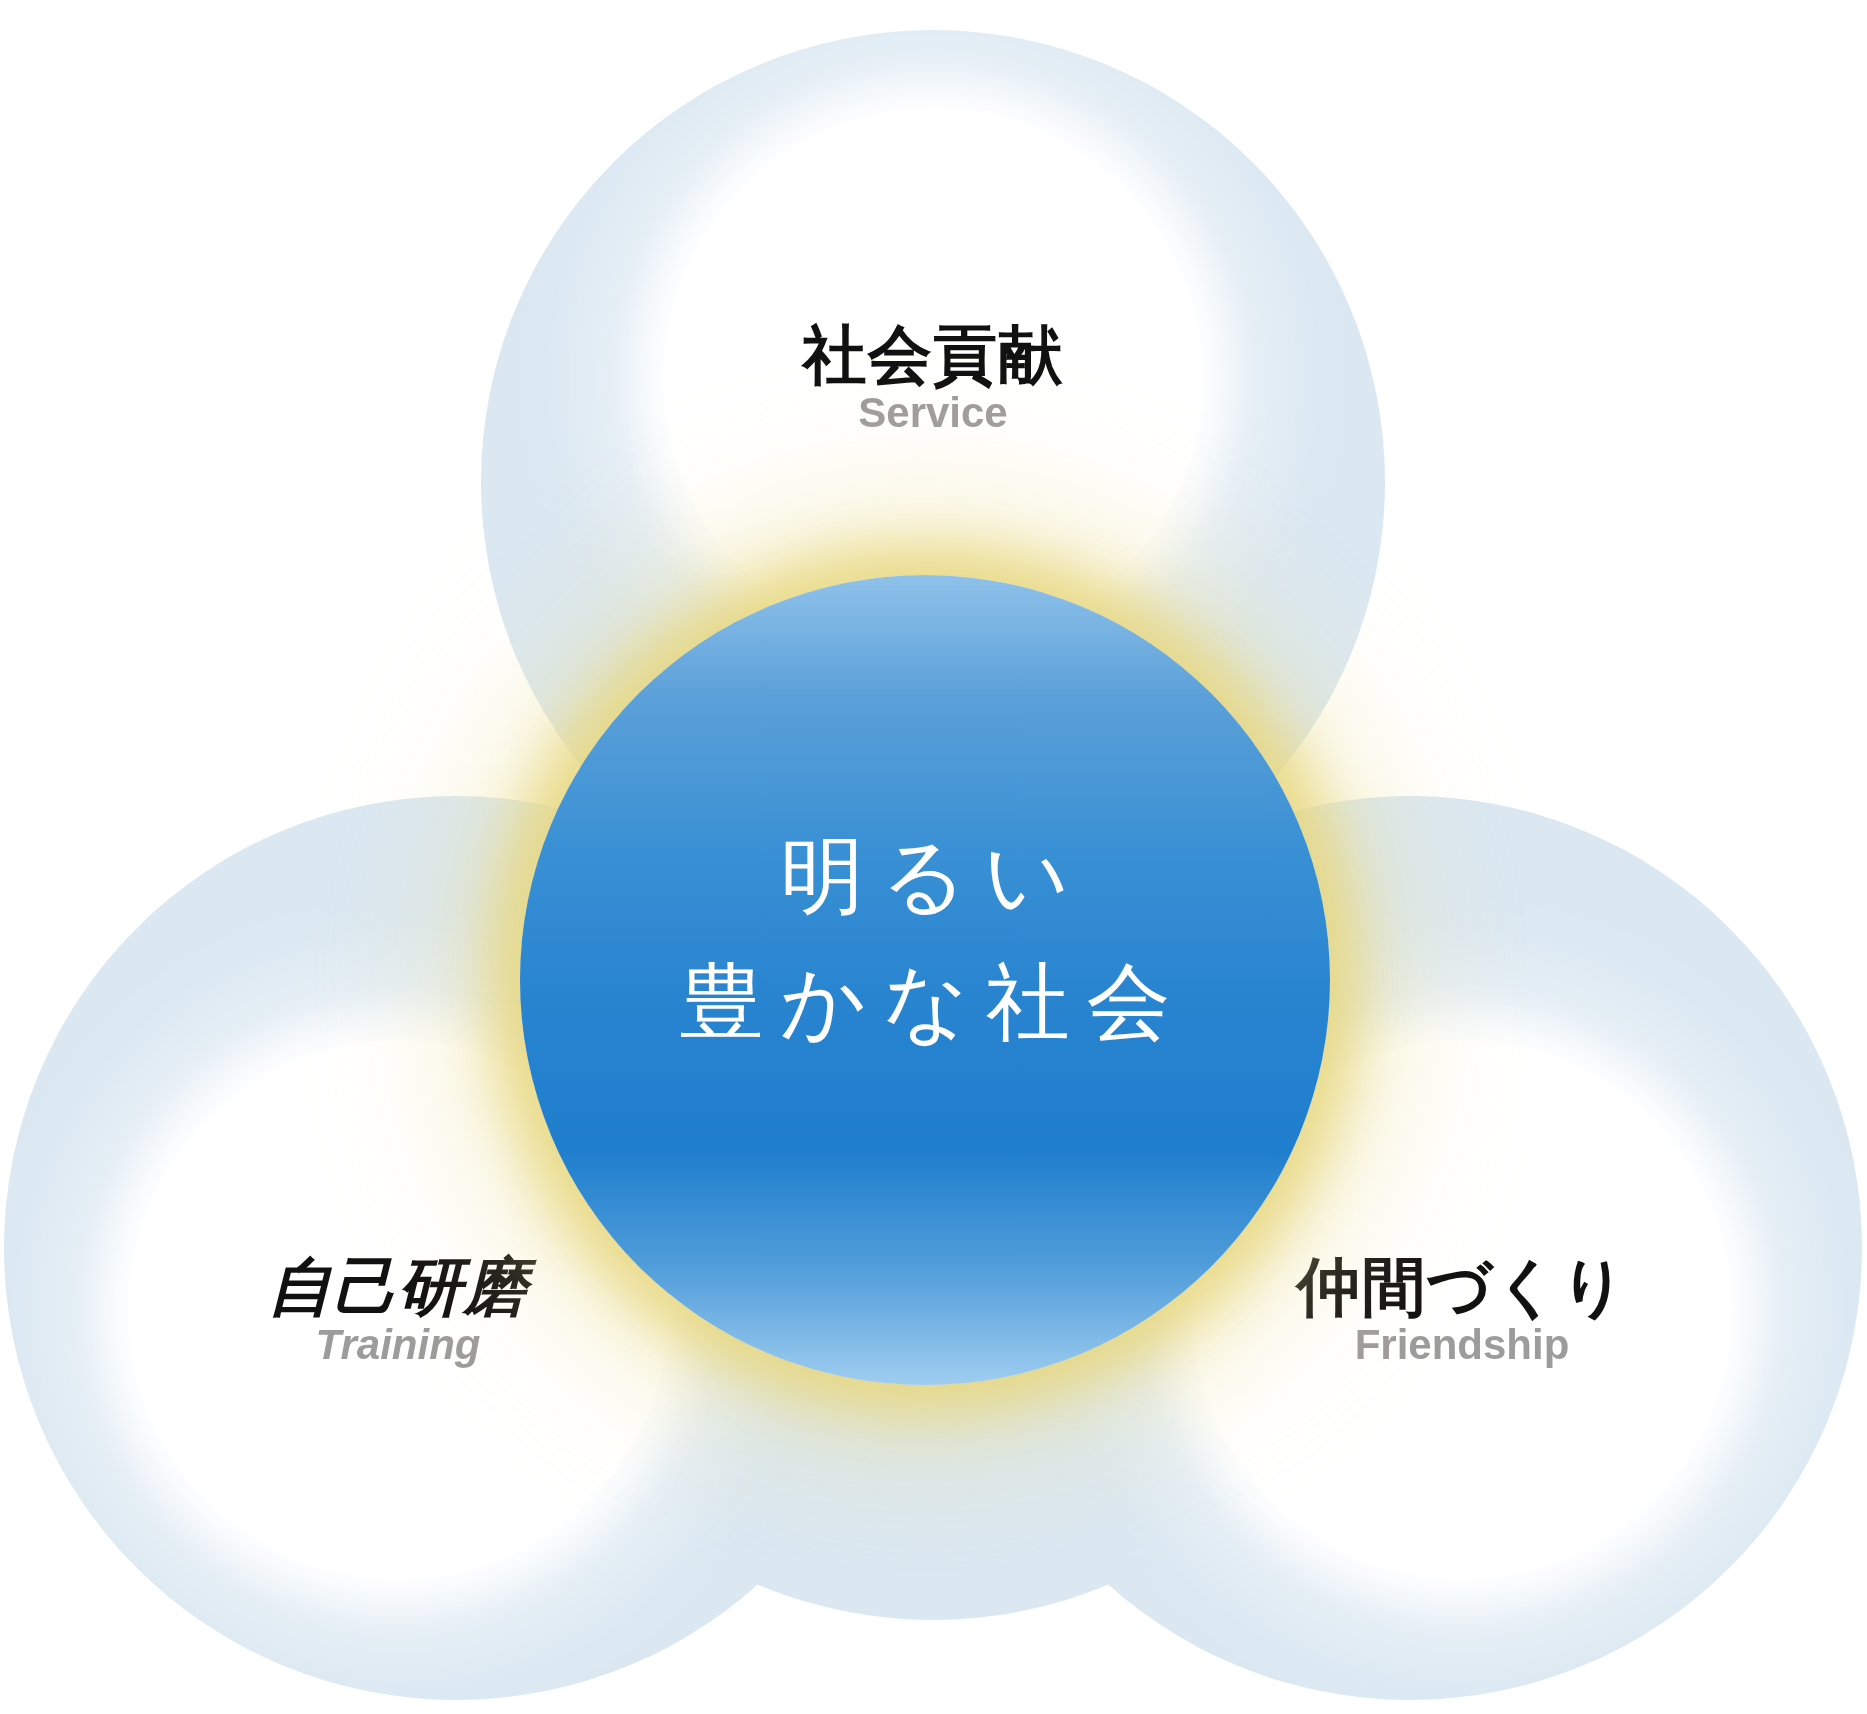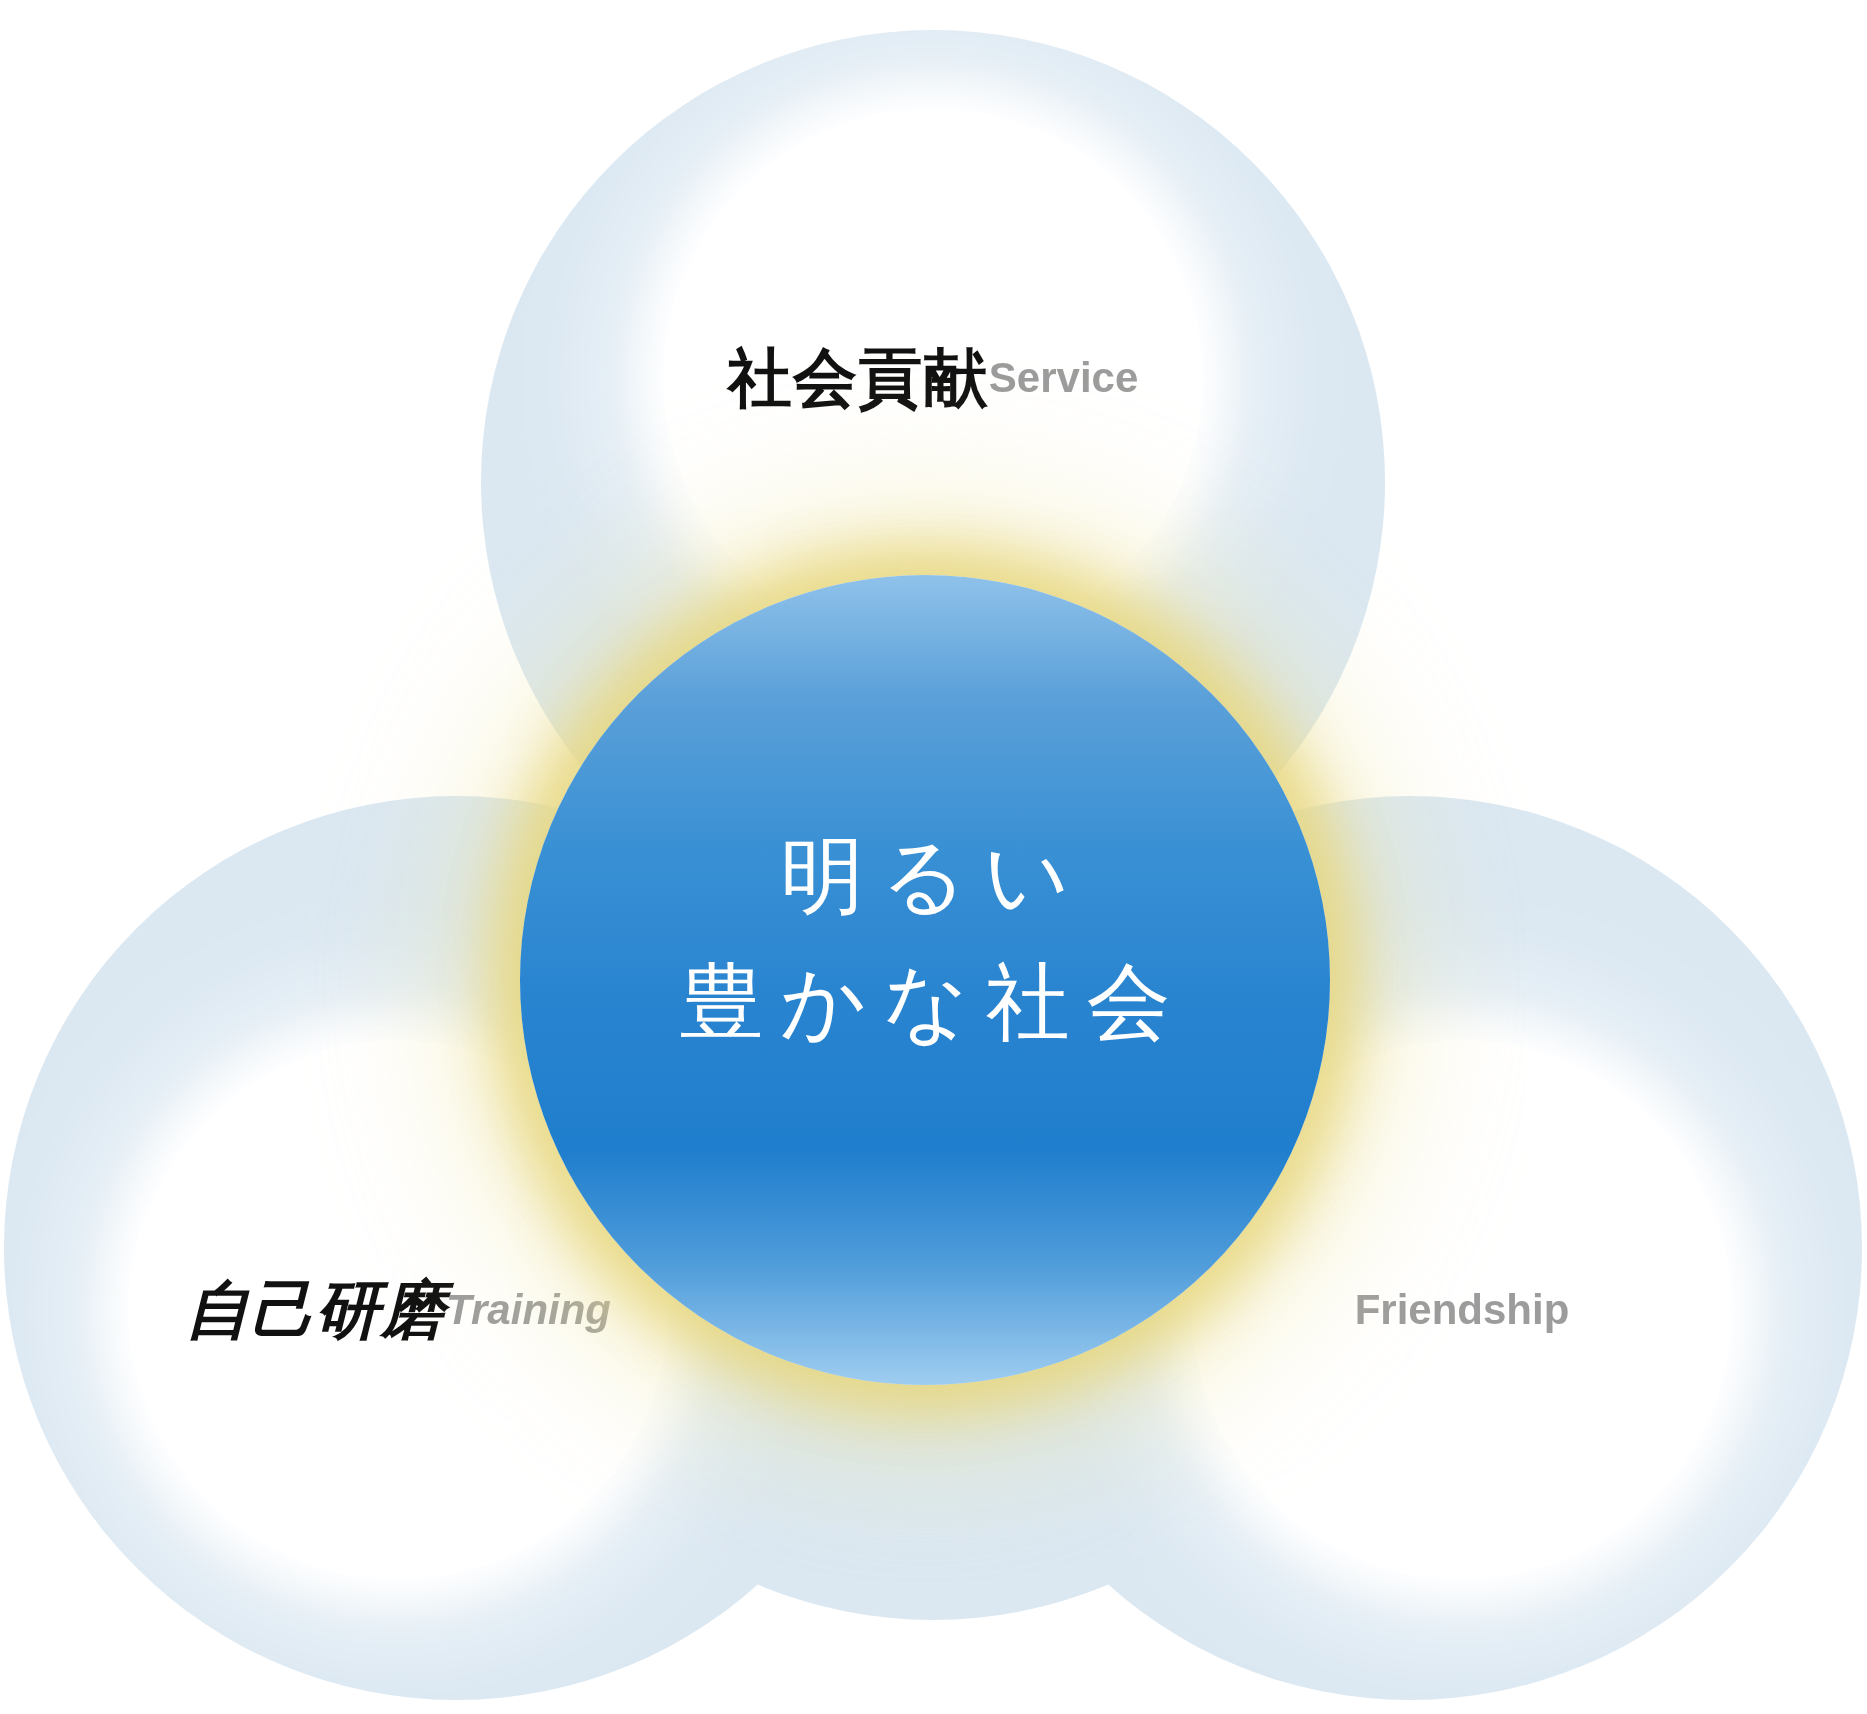--- a/index.html
+++ b/index.html
@@ -45,21 +45,21 @@
   .node {
     position: absolute;
     width: 540px;
     height: 540px;
     border-radius: 50%;
     background: #ffffff;
     box-shadow: 0 0 40px 22px rgba(255,255,255,0.95),
                 0 0 105px 58px rgba(255,255,255,0.6);
     z-index: 2;
     display: flex;
-    flex-direction: row;
+    flex-direction: column;
     align-items: center;
     justify-content: center;
   }
   .node-top   { left: 663px;  top: 108px;  }
   .node-left  { left: 128px;  top: 1040px; font-style: italic; }
   .node-right { left: 1192px; top: 1040px; }
   .node-title {
     font-size: 64px;
     font-weight: 700;
     letter-spacing: 0.02em;
@@ -123,20 +123,21 @@
     <div class="node-title">社会貢献</div>
     <div class="node-subtitle">Service</div>
   </div>
 
   <div class="node node-left">
     <div class="node-title">自己研磨</div>
     <div class="node-subtitle">Training</div>
   </div>
 
   <div class="node node-right">
+    <div class="node-title">仲間づくり</div>
     <div class="node-subtitle">Friendship</div>
   </div>
 
   <div class="center-circle">
     <div class="center-text">
       <div>明るい</div>
       <div>豊かな社会</div>
     </div>
   </div>
 

